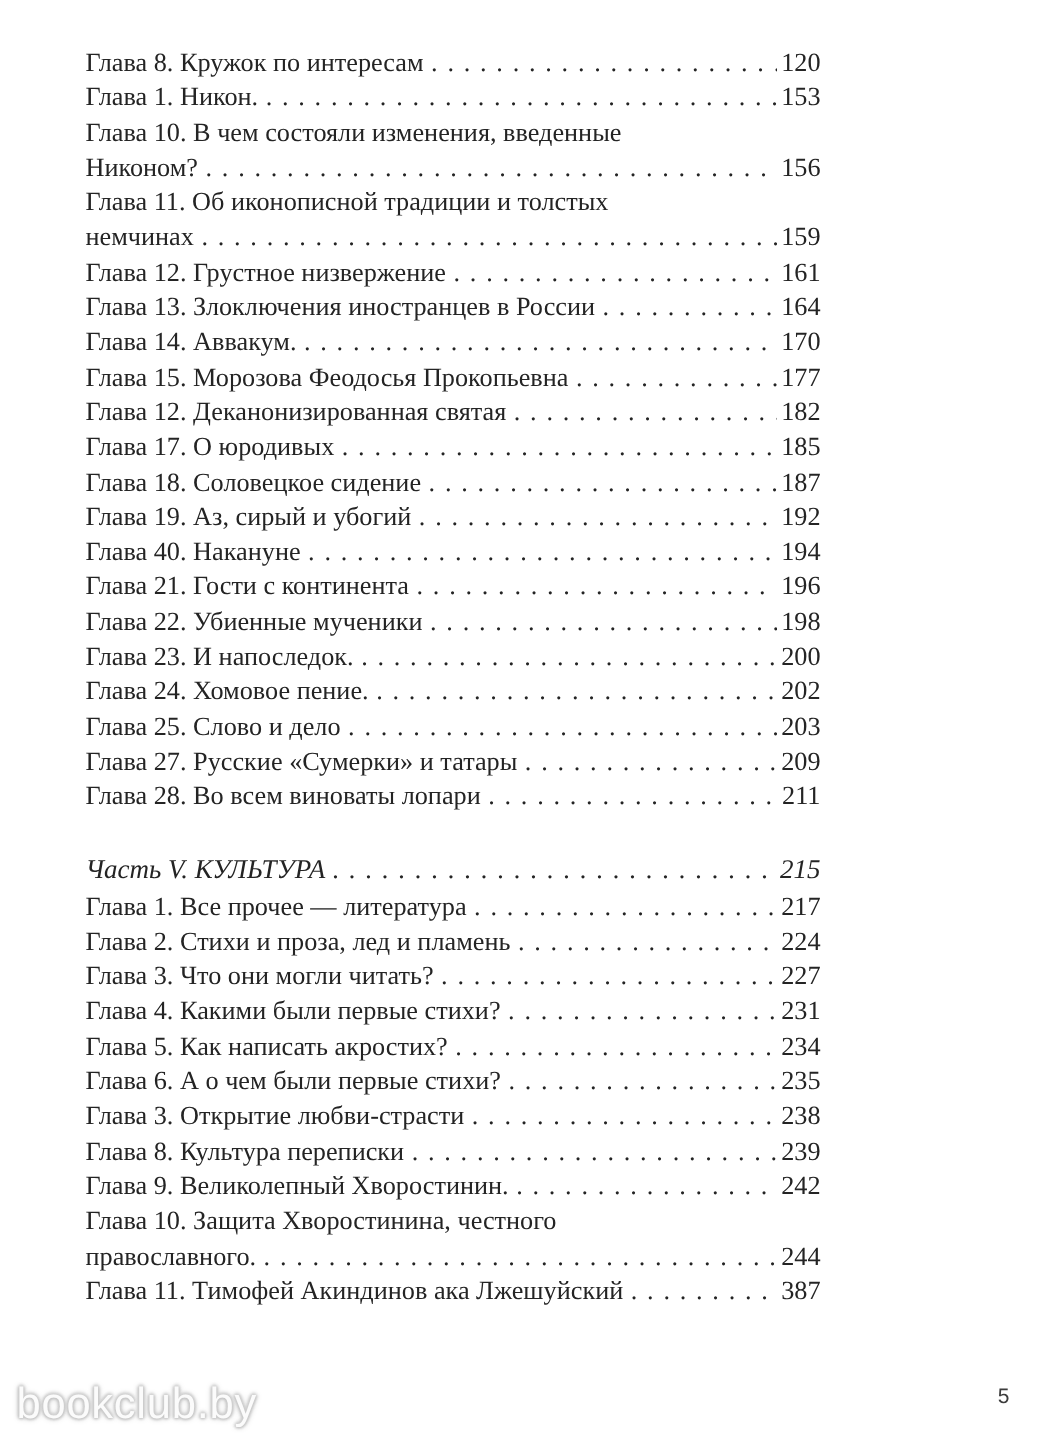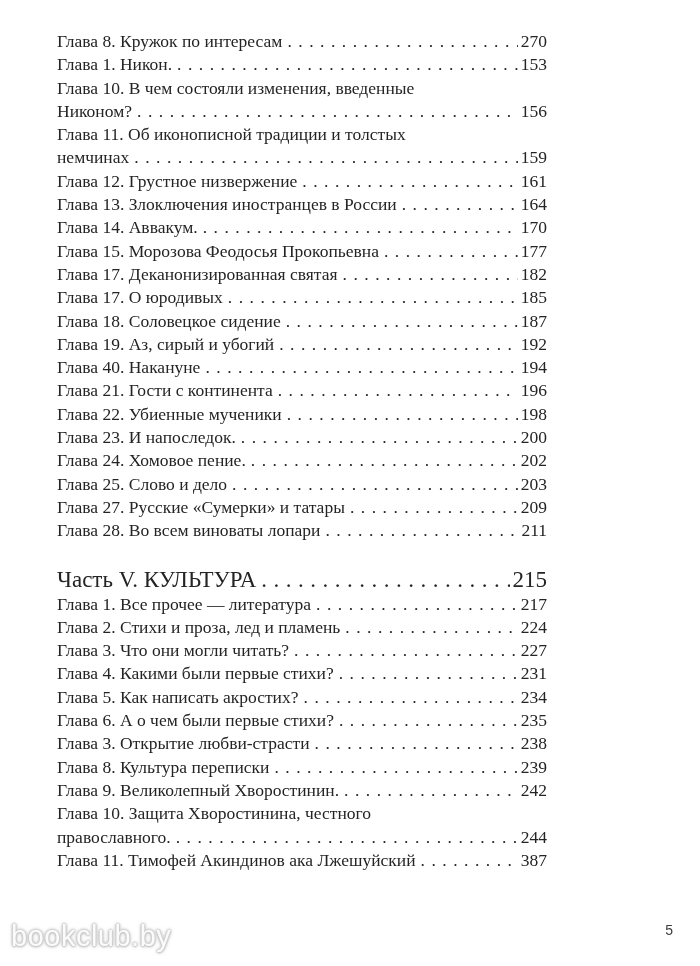--- a/index.html
+++ b/index.html
@@ -18,22 +18,23 @@
     position: absolute;
     left: 57px; top: 30px;
     width: 490px;
   }
   .toc-entry {
     font-size: 17.5px;
     line-height: 23.3px;
     color: var(--text, #242424);
   }
   .toc-part {
-    font-size: 23px;
+    font-size: 18px;
     line-height: 27px;
+    font-style: italic;
   }
   .space-before { margin-top: 23px; }
   .entry-text-line { white-space: nowrap; }
   .entry-row {
     display: flex;
     align-items: flex-end;
   }
   .entry-title { white-space: nowrap; flex: 0 0 auto; }
   .leader {
     flex: 1 1 auto;
@@ -73,21 +74,21 @@
 </style>
 </head>
 <body>
 
 <div class="book-page">
   <div class="toc">
       <div class="toc-entry">
         <div class="entry-row">
           <span class="entry-title">Глава 8. Кружок по интересам</span>
           <span class="leader"></span>
-          <span class="entry-page">270</span>
+          <span class="entry-page">120</span>
         </div>
       </div>
       <div class="toc-entry">
         <div class="entry-row">
           <span class="entry-title">Глава 1. Никон.</span>
           <span class="leader"></span>
           <span class="entry-page">153</span>
         </div>
       </div>
       <div class="toc-entry">
@@ -129,21 +130,21 @@
       </div>
       <div class="toc-entry">
         <div class="entry-row">
           <span class="entry-title">Глава 15. Морозова Феодосья Прокопьевна</span>
           <span class="leader"></span>
           <span class="entry-page">177</span>
         </div>
       </div>
       <div class="toc-entry">
         <div class="entry-row">
-          <span class="entry-title">Глава 17. Деканонизированная святая</span>
+          <span class="entry-title">Глава 12. Деканонизированная святая</span>
           <span class="leader"></span>
           <span class="entry-page">182</span>
         </div>
       </div>
       <div class="toc-entry">
         <div class="entry-row">
           <span class="entry-title">Глава 17. О юродивых</span>
           <span class="leader"></span>
           <span class="entry-page">185</span>
         </div>

